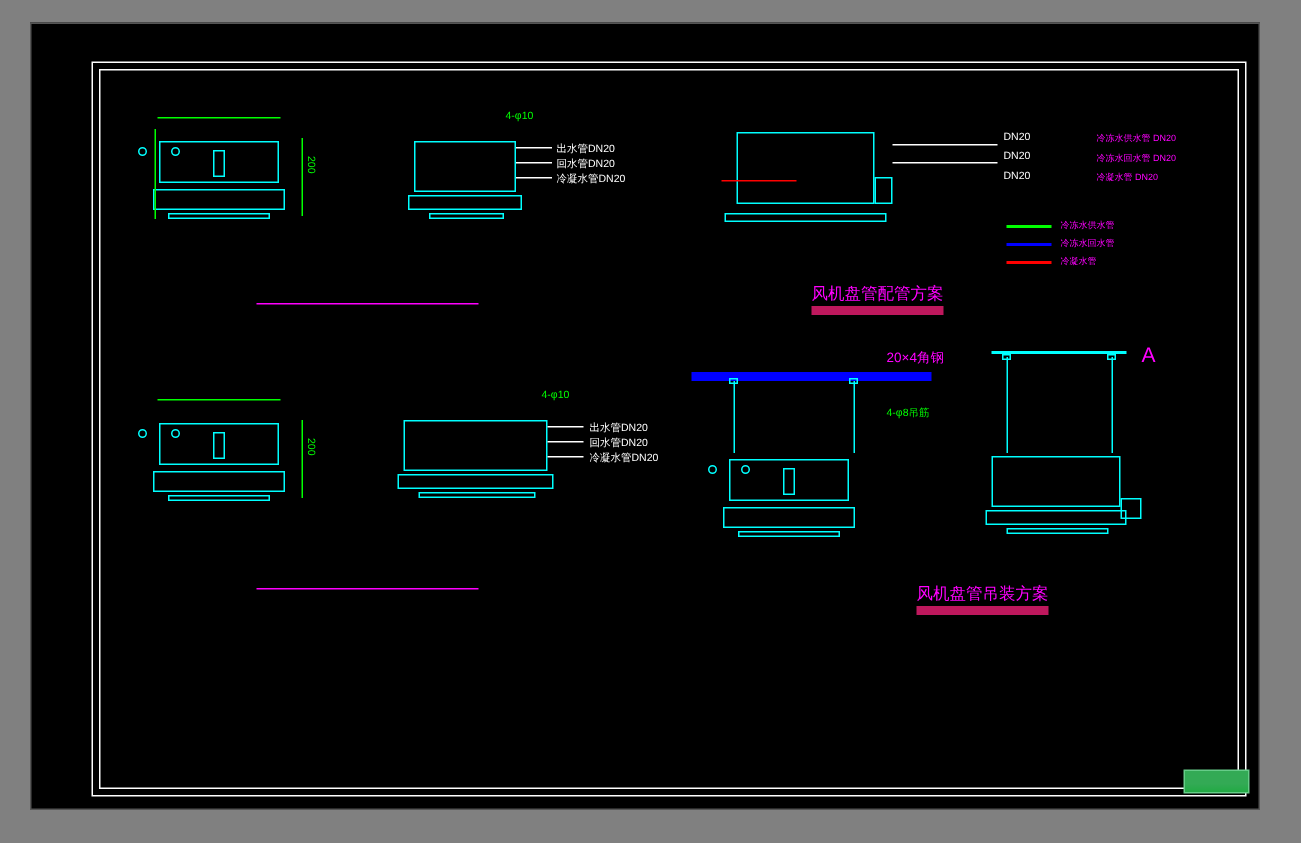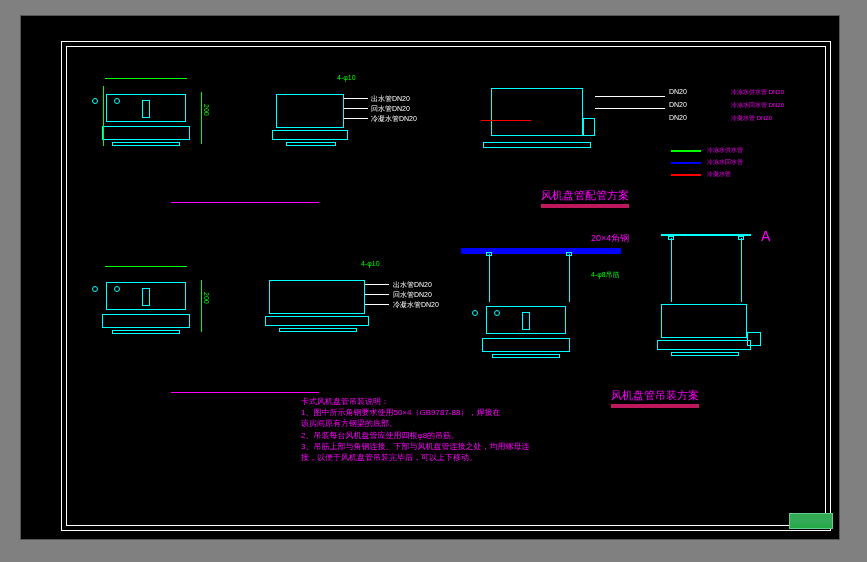--- a/index.html
+++ b/index.html
@@ -3,21 +3,21 @@
 <meta charset="utf-8">
 <style>
   * { margin: 0; padding: 0; box-sizing: border-box; }
   body { background: #808080; width: 867px; height: 562px; font-family: "SimSun", sans-serif; position: relative; }
   .canvas { position: absolute; left: 20px; top: 15px; width: 820px; height: 525px; background: #000; border: 1px solid #555; }
   .frame-outer { position: absolute; left: 40px; top: 25px; width: 770px; height: 490px; border: 1px solid #fff; }
   .frame-inner { position: absolute; left: 45px; top: 30px; width: 760px; height: 480px; border: 1px solid #fff; }
   .box-cyan { border: 1px solid #0ff; position: absolute; }
   .dim-green { color: #0f0; font-size: 7px; position: absolute; }
   .title { color: #f0f; font-size: 11px; border-bottom: 1px solid #f0f; padding-bottom: 1px; white-space: nowrap; }
-  .title2 { color: #f0f; font-size: 11px; border-bottom: 4px solid #be185d; padding-bottom: 1px; white-space: nowrap; }
+  .title2 { color: #f0f; font-size: 11px; border-bottom: 6px solid #be185d; padding-bottom: 1px; white-space: nowrap; }
   
   
   .fcu { position: absolute; }
   .fcu .top { position: absolute; left: 0; top: 8px; width: 80px; height: 28px; border: 1px solid #0ff; }
   .fcu .hole { position: absolute; top: 12px; width: 6px; height: 6px; border: 1px solid #0ff; border-radius: 50%; }
   .fcu .hole.l { left: 8px; }
   .fcu .hole.r { right: 8px; }
   .fcu .slot { position: absolute; left: 36px; top: 14px; width: 8px; height: 18px; border: 1px solid #0ff; }
   .fcu .base { position: absolute; left: -4px; top: 40px; width: 88px; height: 14px; border: 1px solid #0ff; }
   .fcu .foot { position: absolute; left: 6px; top: 56px; width: 68px; height: 4px; border: 1px solid #0ff; }
@@ -175,25 +175,17 @@
     <div class="foot" style="width:68px;"></div>
   </div>
   <div style="position:absolute; left:726px; top:316px; width:14px; height:14px; border:1px solid #0ff;"></div>
 
   <div class="lbl" style="left:570px; top:216px; color:#f0f; font-size:9px;">20×4角钢</div>
   <div class="dim-green" style="left:570px; top:254px;">4-φ8吊筋</div>
   <div style="position:absolute; left:740px; top:212px; color:#f0f; font-size:14px;">A</div>
 
   <div class="title2" style="position:absolute; left:590px; top:372px;">风机盘管吊装方案</div>
 
-  <div class="notes" style="left:280px; top:380px;">
-    <div>卡式风机盘管吊装说明：</div>
-    <div>1、图中所示角钢要求使用50×4（GB9787-88），焊接在</div>
-    <div>    该房间原有方钢梁的底部。</div>
-    <div>2、吊装每台风机盘管应使用四根φ8的吊筋。</div>
-    <div>3、吊筋上部与角钢连接、下部与风机盘管连接之处，均用螺母连</div>
-    <div>    接，以便于风机盘管吊装完毕后，可以上下移动。</div>
-  </div>
 
   <div class="ucs">
     <div class="ucs-box"></div>
   </div>
 </div>
 
 </body></html>

